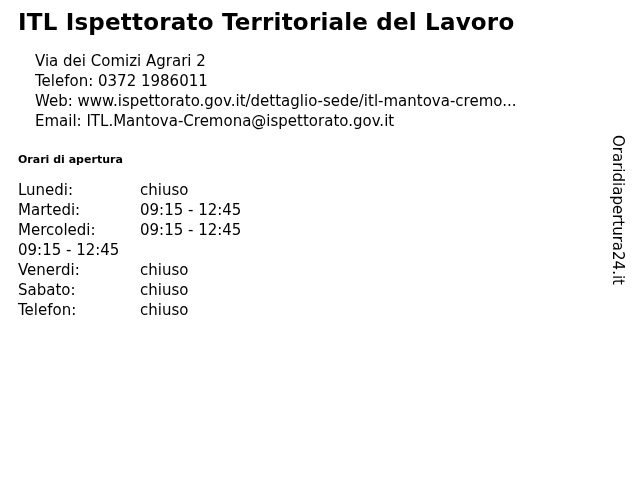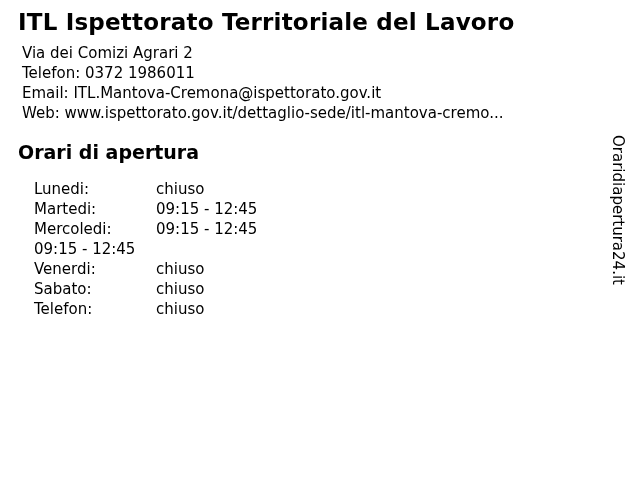--- a/index.html
+++ b/index.html
@@ -16,33 +16,33 @@
   .content {
     padding: 10px 0 0 18px;
   }
   .page-title {
     font-size: 23px;
     font-weight: bold;
     line-height: 24px;
     margin: 0 0 9px 0;
     letter-spacing: 0.2px;
   }
-  .info-block { margin: 4px; }
+  .info-block { margin: 17px; }
   .info-line {
     font-size: 15px;
     line-height: 20px;
     white-space: nowrap;
   }
   .hours-heading {
-    font-size: 19px;
+    font-size: 11px;
     font-weight: bold;
     line-height: 22px;
     margin: 18px 0 9px 0;
   }
-  .hours-table { margin: 16px; }
+  .hours-table { margin: 0; }
   .hours-row {
     display: grid;
     grid-template-columns: 122px auto;
     font-size: 15px;
     line-height: 20px;
   }
   .watermark {
     position: absolute;
     top: 135px;
     right: 12px;
@@ -56,22 +56,22 @@
 </head>
 <body>
 
 <div class="content">
 
   <h1 class="page-title">ITL Ispettorato Territoriale del Lavoro</h1>
 
   <div class="info-block">
     <div class="info-line">Via dei Comizi Agrari 2</div>
     <div class="info-line">Telefon: 0372 1986011</div>
+    <div class="info-line">Web: www.ispettorato.gov.it/dettaglio-sede/itl-mantova-cremo...</div>
     <div class="info-line">Email: ITL.Mantova-Cremona@ispettorato.gov.it</div>
-    <div class="info-line">Web: www.ispettorato.gov.it/dettaglio-sede/itl-mantova-cremo...</div>
   </div>
 
   <h2 class="hours-heading">Orari di apertura</h2>
 
   <div class="hours-table">
     <div class="hours-row">
       <span>Lunedi:</span>
       <span>chiuso</span>
     </div>
     <div class="hours-row">

